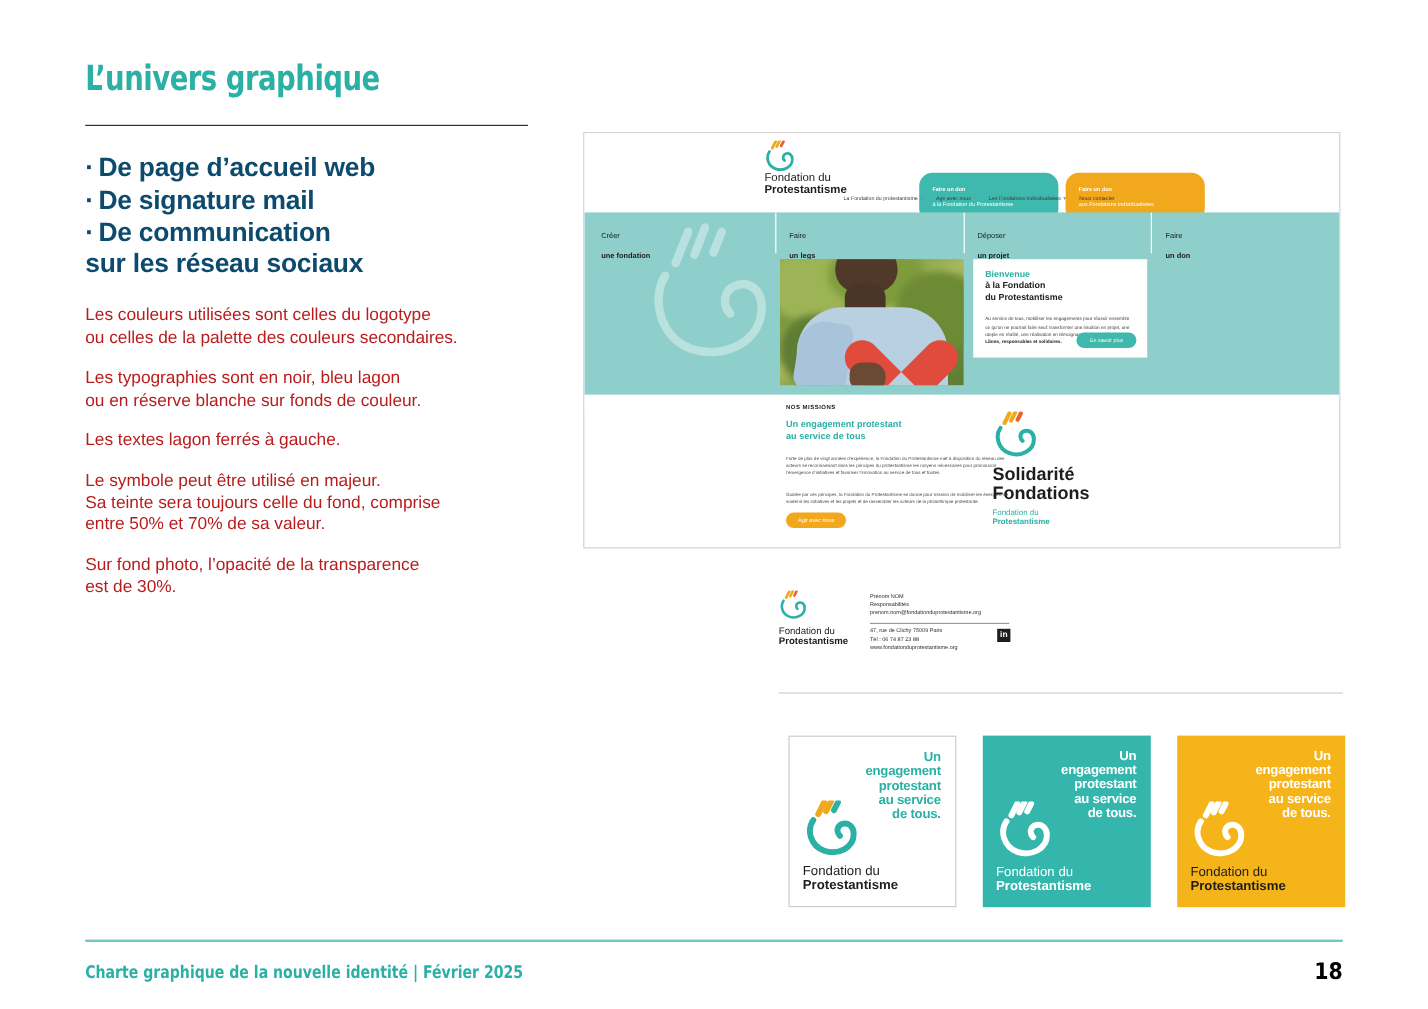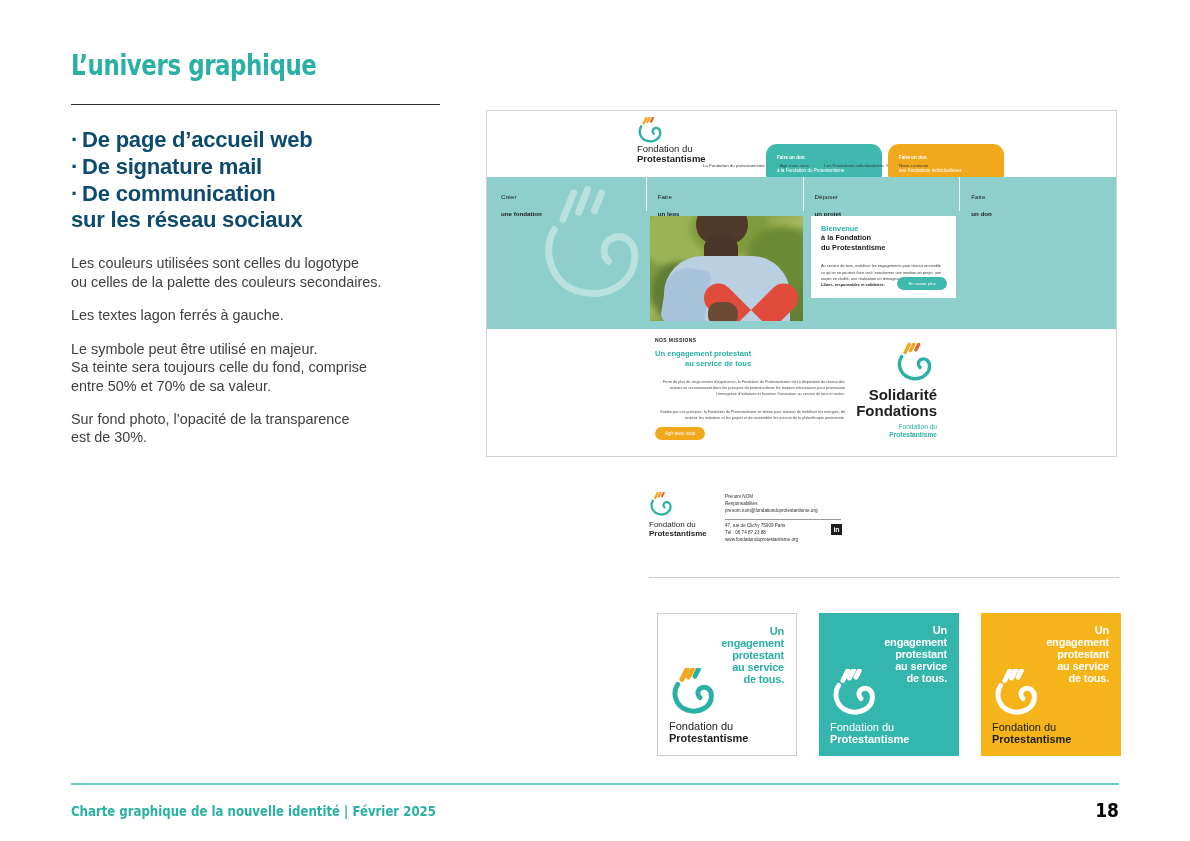--- a/index.html
+++ b/index.html
@@ -29,21 +29,21 @@
   }
   .principles ul{list-style:none;margin:0;padding:0;}
   .principles li{
     font-size:22px;font-weight:600;color:#0c4a6e;line-height:1.22;letter-spacing:-0.2px;
     white-space:pre-line;
   }
   .bullet-dot{display:inline-block;width:11px;}
 
   .paras{margin-top:20px;}
   .para{
-    font-size:14.4px;line-height:1.28;color:#404040;margin:0 0 15px 0;white-space:pre-line;
+    font-size:14.4px;line-height:1.28;color:#b91c1c;margin:0 0 15px 0;white-space:pre-line;
   }
   .para:last-child{margin-bottom:0;}
 
   
   .right-col{position:absolute;left:486px;top:110px;width:633px;}
 
   
   .site-mock{
     width:631px;height:347px;background:#ffffff;border:1px solid #d2d2d2;
     position:relative;overflow:hidden;box-sizing:border-box;
@@ -113,21 +113,21 @@
   .hc-title .b1{color:#2ab0a5;font-weight:700;display:block;}
   .hc-title .b2,.hc-title .b3{color:#1d1d1b;font-weight:700;display:block;}
   .hc-body{font-size:3.9px;line-height:1.55;color:#3a3a3a;white-space:pre-line;}
   .hc-body .strong{font-weight:700;color:#1d1d1b;}
   .hc-btn{
     position:absolute;right:9px;bottom:8px;background:#3fb9ad;color:#fff;
     border-radius:9px;padding:4px 11px;font-size:4.4px;
   }
 
   
-  .missions{position:relative;height:auto;background:#fff;padding:14px 0 0 0;text-align:right;}
+  .missions{position:relative;height:auto;background:#fff;padding:14px 0 0 0;}
   .m-kicker{position:absolute;left:168px;top:8px;font-size:5px;font-weight:700;color:#1d1d1b;letter-spacing:.4px;}
   .m-title{position:absolute;left:168px;top:20px;font-size:7.6px;line-height:1.32;color:#2ab0a5;font-weight:700;white-space:pre-line;}
   .m-body{position:absolute;left:168px;top:44px;width:190px;font-size:3.8px;line-height:1.62;color:#4a4a4a;white-space:pre-line;}
   .m-body p{margin:0 0 5px 0;}
   .m-btn{
     position:absolute;left:168px;top:98px;background:#f2a81d;color:#fff;border-radius:8px;
     padding:4px 10px;font-size:4.6px;
   }
   .sp-logo{position:absolute;left:340px;top:14px;width:110px;}
   .sp-name{font-size:15px;line-height:1.06;font-weight:700;color:#1d1d1b;margin-top:2px;}
@@ -192,20 +192,22 @@
         <li><span class="bullet-dot">·</span><span>De page d’accueil web</span></li>
         <li><span class="bullet-dot">·</span><span>De signature mail</span></li>
         <li><span class="bullet-dot">·</span><span>De communication
 sur les réseau sociaux</span></li>
       </ul>
     </div>
 
     <div class="paras">
       <p class="para">Les couleurs utilisées sont celles du logotype
 ou celles de la palette des couleurs secondaires.</p>
+      <p class="para">Les typographies sont en noir, bleu lagon
+ou en réserve blanche sur fonds de couleur.</p>
       <p class="para">Les textes lagon ferrés à gauche.</p>
       <p class="para">Le symbole peut être utilisé en majeur.
 Sa teinte sera toujours celle du fond, comprise
 entre 50% et 70% de sa valeur.</p>
       <p class="para">Sur fond photo, l’opacité de la transparence
 est de 30%.</p>
     </div>
   </div>
 
   <div class="right-col">

